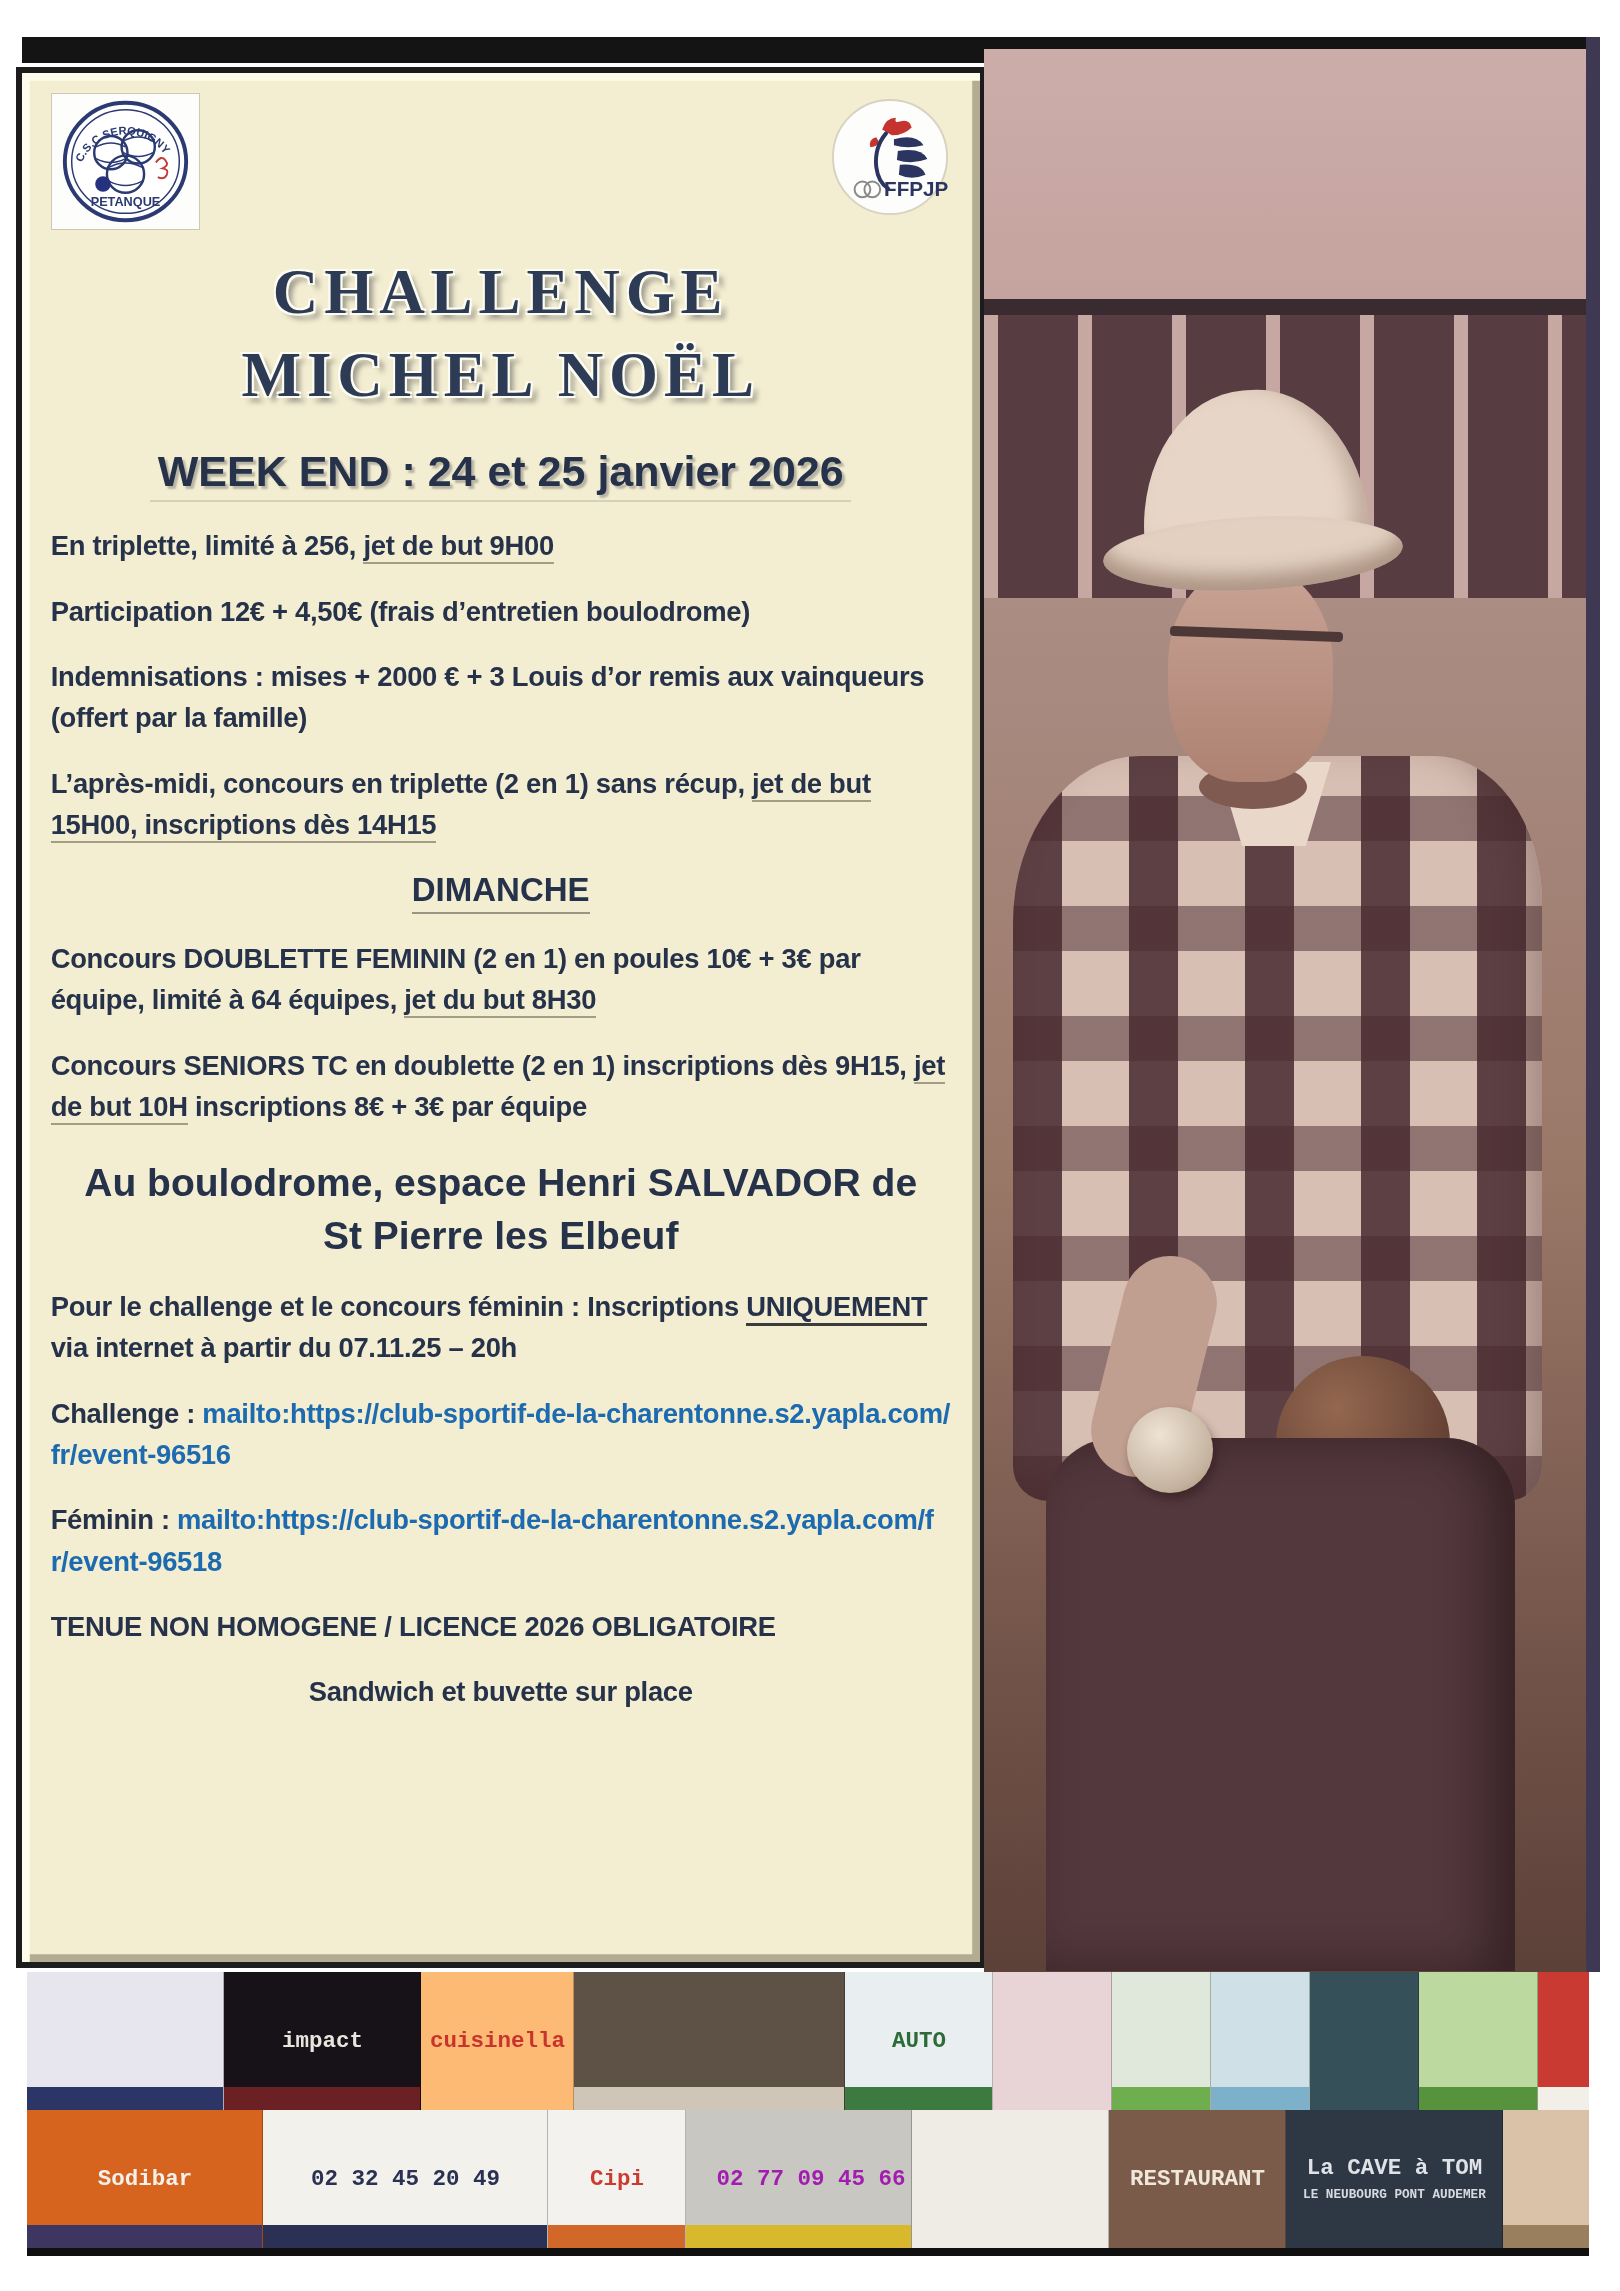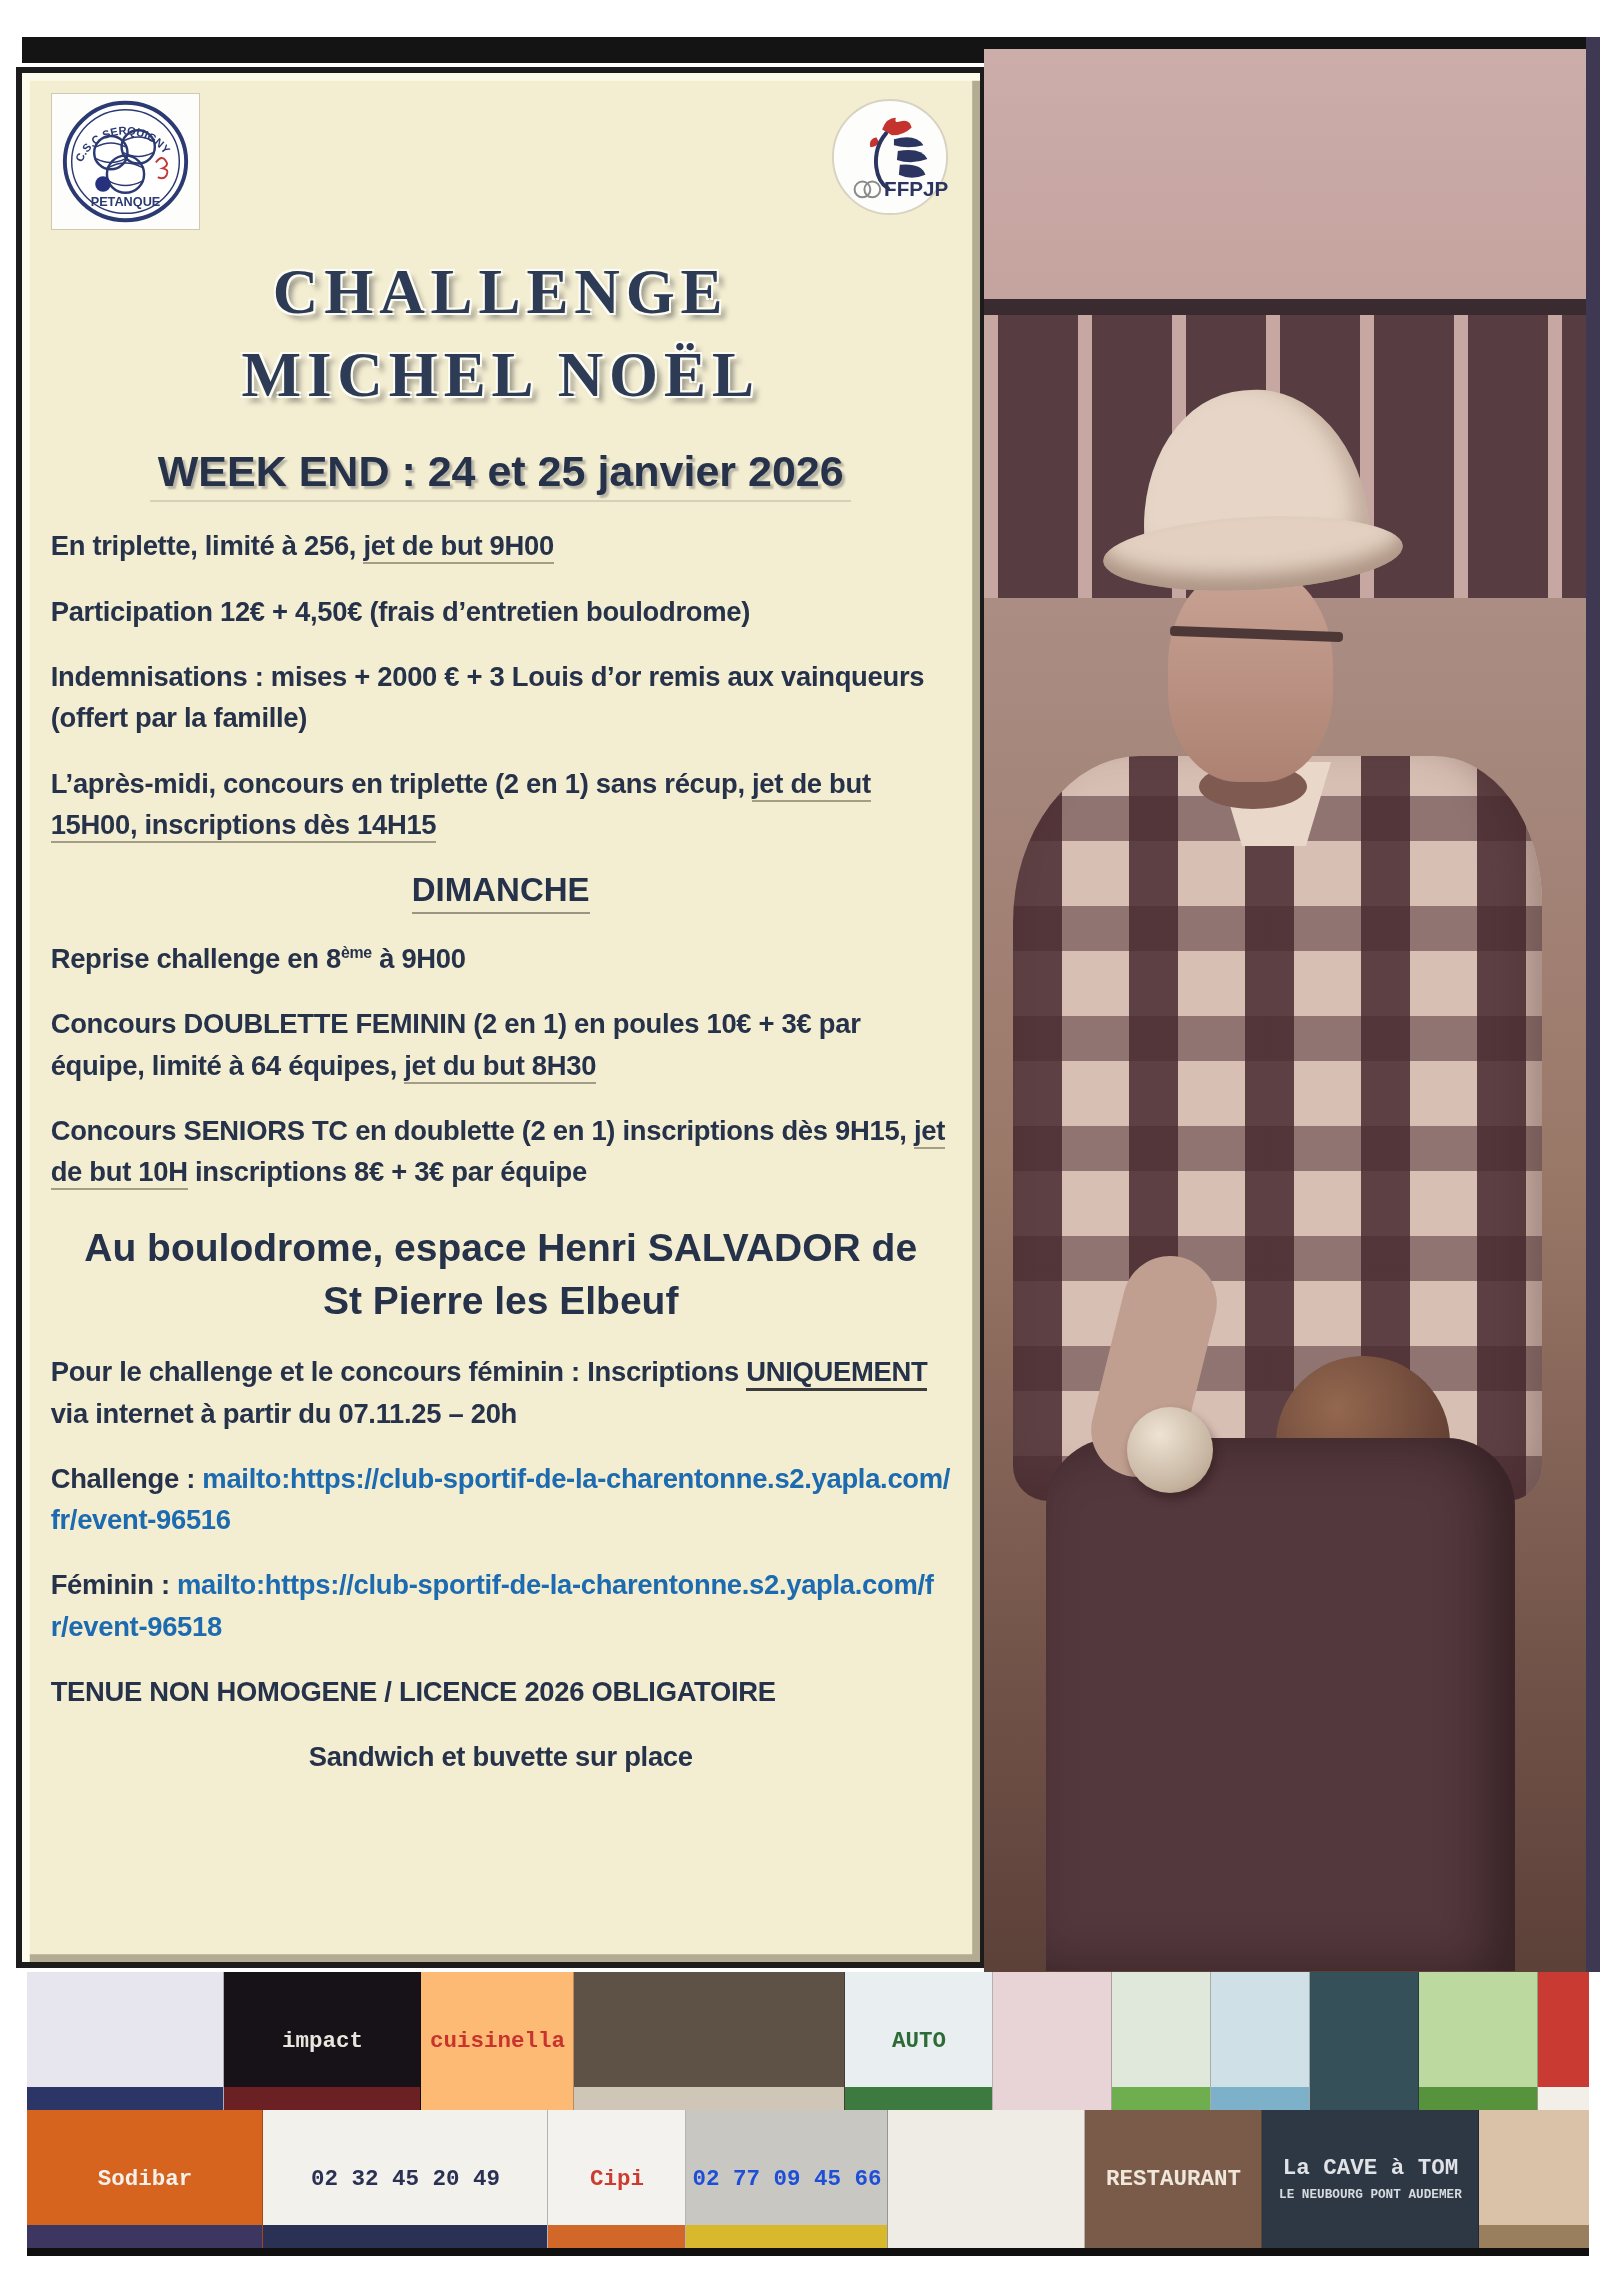--- a/index.html
+++ b/index.html
@@ -155,21 +155,20 @@
     <div class="para">Participation 12€ + 4,50€ (frais d’entretien boulodrome)</div>
 
     <div class="para">Indemnisations : mises + 2000 € + 3 Louis d’or remis aux vainqueurs (offert par la famille)</div>
 
     <div class="para"><span>L’après-midi, concours en triplette (2 en 1) sans récup, </span><span class="useg">jet de but 15H00, inscriptions dès 14H15</span></div>
 
     <div class="sec-head">
       <span class="inner">DIMANCHE</span>
     </div>
 
-    <div class="para"><span>Reprise challenge en 8</span><sup>ème</sup><span> à 9H00</span></div>
 
     <div class="para"><span>Concours DOUBLETTE FEMININ (2 en 1) en poules 10€ + 3€ par équipe, limité à 64 équipes, </span><span class="useg">jet du but 8H30</span></div>
 
     <div class="para"><span>Concours SENIORS TC en doublette (2 en 1) inscriptions dès 9H15, </span><span class="useg">jet de but 10H</span><span> inscriptions 8€ + 3€ par équipe</span></div>
 
     <div class="venue">
       <div>Au boulodrome, espace Henri SALVADOR de</div>
       <div>St Pierre les Elbeuf</div>
     </div>
 
@@ -256,21 +255,21 @@
         <div class="ad-band" style="background: rgb(60, 54, 96);"></div>
       </div>
       <div class="ad" style="flex: 0 0 284px; background: rgb(242, 241, 236); color: rgb(42, 49, 84);">
         <div class="ad-label">02 32 45 20 49</div>
         <div class="ad-band" style="background: rgb(42, 49, 84);"></div>
       </div>
       <div class="ad" style="flex: 0 0 137px; background: rgb(244, 242, 238); color: rgb(204, 59, 47);">
         <div class="ad-label">Cipi</div>
         <div class="ad-band" style="background: rgb(210, 103, 42);"></div>
       </div>
-      <div class="ad" style="flex: 0 0 201px; background: rgb(201, 199, 194); color: #1d4ed8;">
+      <div class="ad" style="flex: 0 0 201px; background: rgb(201, 199, 194); color: #a21caf; padding-left: 24px;">
         <div class="ad-label">02 77 09 45 66</div>
         <div class="ad-band" style="background: rgb(216, 185, 46);"></div>
       </div>
       <div class="ad" style="flex: 0 0 196px; background: rgb(239, 236, 230); color: rgb(138, 133, 120);">
         <div class="ad-label"></div>
       </div>
       <div class="ad" style="flex: 0 0 176px; background: rgb(122, 90, 72); color: rgb(239, 231, 218);">
         <div class="ad-label">RESTAURANT</div>
       </div>
       <div class="ad" style="flex: 0 0 216px; background: rgb(46, 55, 68); color: rgb(223, 227, 232);">

